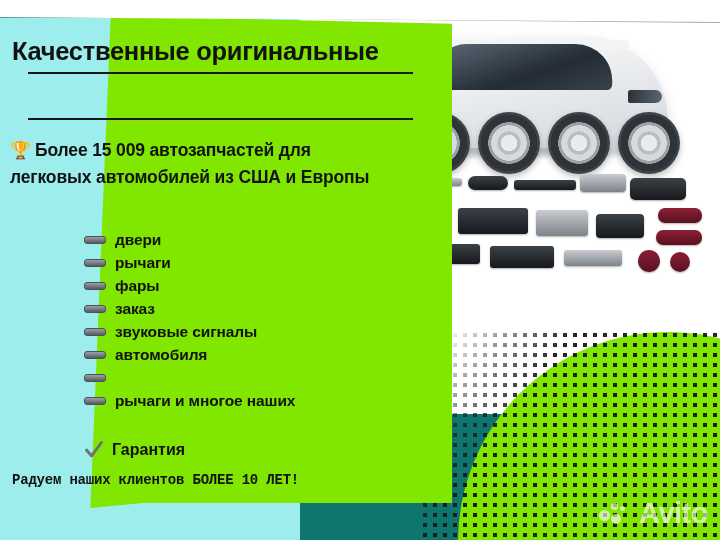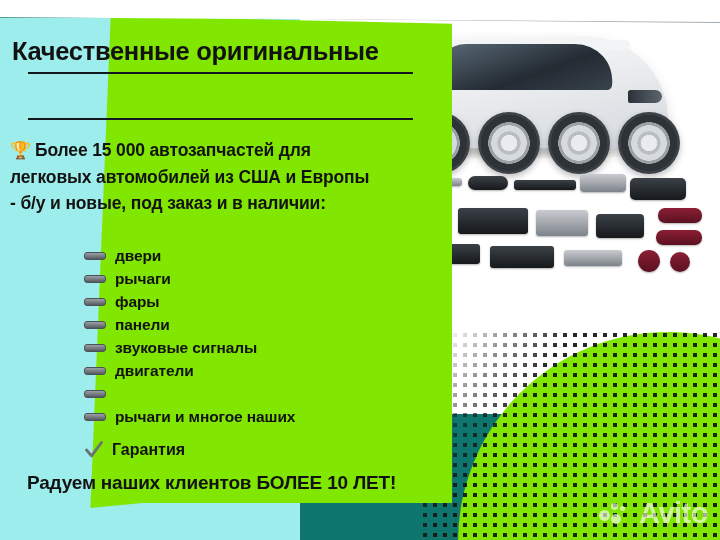--- a/index.html
+++ b/index.html
@@ -142,21 +142,21 @@
 
   .intro{
     position:absolute; left:10px; top:137px; width:430px;
     font-size:17.5px; line-height:26px; font-weight:700; color:#121212;
     letter-spacing:-.15px;
   }
   .intro .ln{ display:block; white-space:nowrap; }
   .trophy{ font-size:17px; margin-right:4px; }
 
   .bullets{
-    position:absolute; left:84px; top:244px; width:360px;
+    position:absolute; left:84px; top:228px; width:360px;
     list-style:none;
   }
   .bullets li{
     display:flex; align-items:center;
     height:23px; font-size:15.5px; font-weight:700; color:#121212;
     letter-spacing:-.1px; white-space:nowrap;
   }
   .marker{
     flex:0 0 auto; width:22px; height:8px; border-radius:3px;
     margin-right:9px;
@@ -165,23 +165,24 @@
   }
 
   .guarantee{
     position:absolute; left:84px; top:440px;
     display:flex; align-items:center; gap:8px;
     font-size:16px; font-weight:700; color:#121212;
   }
   .check{ width:20px; height:20px; display:block; }
 
   .tagline{
-    position:absolute; left:27px; top:472px; width:440px;
-    font-size:19px; font-weight:700; color:#121212; white-space:nowrap;
+    position:absolute; left:12px; top:472px; width:440px;
+    font-size:14px; font-weight:700; color:#121212; white-space:nowrap;
     letter-spacing:-.2px;
+    font-family:Liberation Mono, monospace;
   }
 
   
   .watermark{
     position:absolute; right:12px; bottom:12px; z-index:12;
     display:flex; align-items:center; gap:14px;
     opacity:.62;
     justify-content:flex-end;
   }
   .wm-dots{ position:relative; width:26px; height:22px; }
@@ -250,49 +251,48 @@
 
   <div class="content">
 
     <h1 class="headline">
       <span class="hl-line">Качественные оригинальные</span>
     </h1>
     <div class="rule rule-a"></div>
     <div class="rule rule-b"></div>
 
     <div class="intro">
-      <span class="ln"><span class="trophy">🏆</span><span>Более 15 000 автозапчастей для</span></span>
+      <span class="ln"><span class="trophy">🏆</span><span>Более 15 009 автозапчастей для</span></span>
       <span class="ln">легковых автомобилей из США и Европы</span>
-      <span class="ln">- б/у и новые, под заказ и в наличии:</span>
     </div>
 
     <ul class="bullets">
       <li>
           <span class="marker"></span>
           <span>двери</span>
         </li>
       <li>
           <span class="marker"></span>
           <span>рычаги</span>
         </li>
       <li>
           <span class="marker"></span>
           <span>фары</span>
         </li>
       <li>
           <span class="marker"></span>
-          <span>панели</span>
+          <span>заказ</span>
         </li>
       <li>
           <span class="marker"></span>
           <span>звуковые сигналы</span>
         </li>
       <li>
           <span class="marker"></span>
-          <span>двигатели</span>
+          <span>автомобиля</span>
         </li>
       <li>
           <span class="marker"></span>
         </li>
       <li>
           <span class="marker"></span>
           <span>рычаги и многое наших</span>
         </li>
     </ul>
 

